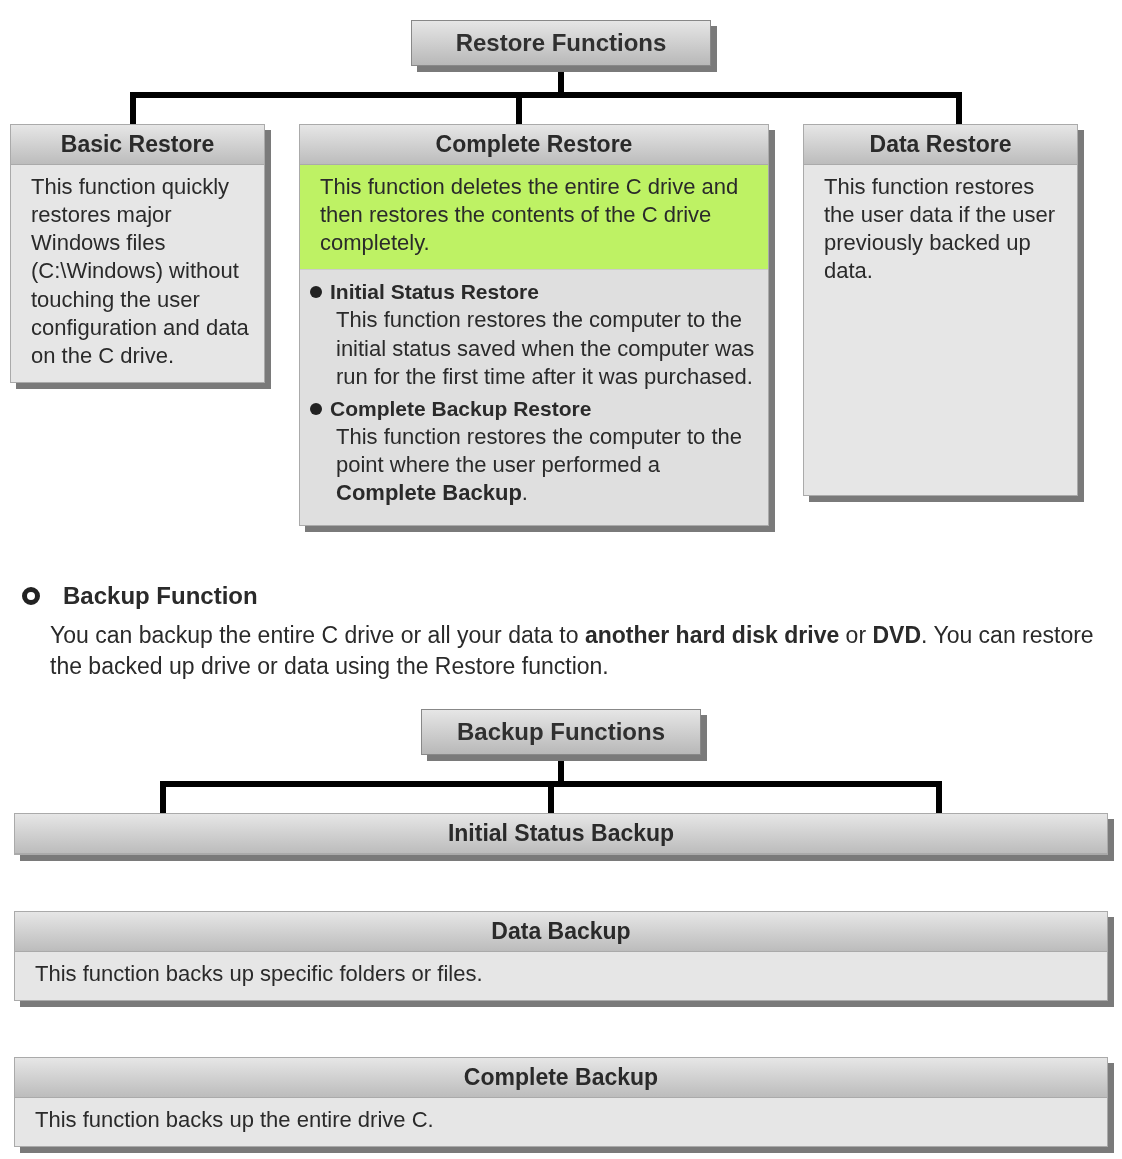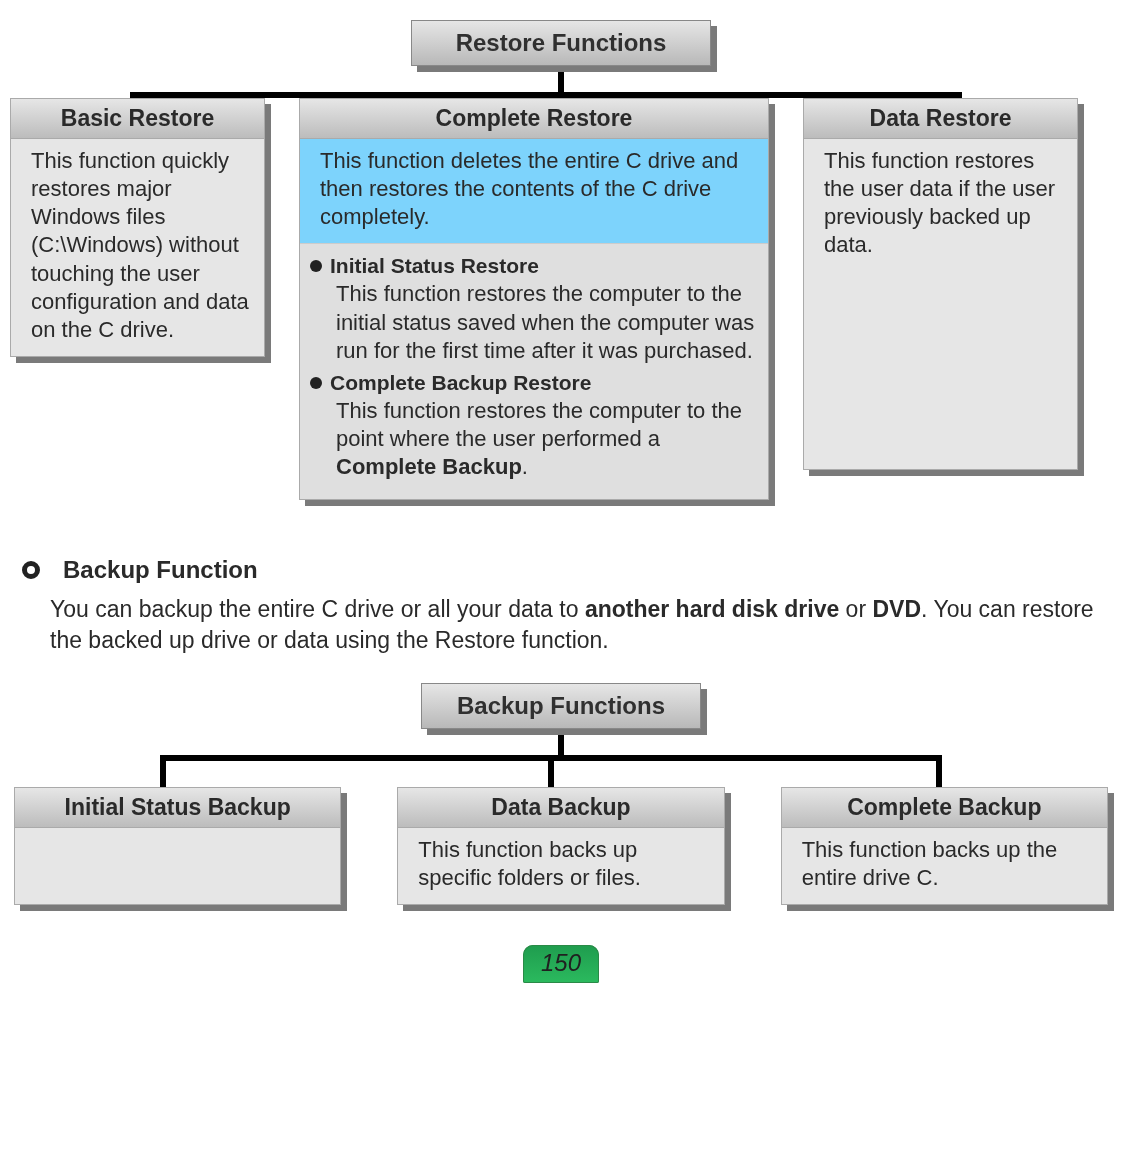--- a/index.html
+++ b/index.html
@@ -43,41 +43,41 @@
       position: relative;
       margin: 0 20px;
     }
     .vstub {
       position: absolute;
       width: 6px;
       height: 26px;
       background: #000;
       top: 6px;
     }
-    .row { display: flex; gap: 34px; }
+    .row { display: flex; gap: 34px; margin-top: 26px; }
     .col { position: relative; }
     .card {
       border: 1px solid #aaa;
       box-shadow: 6px 6px 0 #7a7a7a;
       background: #e6e6e6;
     }
     .card-title {
       background: linear-gradient(#e6e6e6, #bcbcbc);
       border-bottom: 1px solid #aaa;
       font-weight: bold;
       font-size: 23px;
       text-align: center;
       padding: 6px 10px;
     }
     .card-body {
       font-size: 22px;
       padding: 8px 12px 12px 20px;
       line-height: 1.28;
     }
-    .card-body.light { background: #7dd3fc; }
+    .card-body.light { background: #bef264; }
     .sub-list {
       background: #dfdfdf;
       padding: 10px 10px 12px 10px;
       border-top: 1px solid #ccc;
     }
     .bullet-line { display: flex; align-items: flex-start; gap: 8px; }
     .bullet-dot {
       width: 12px; height: 12px;
       border-radius: 50%;
       background: #222;
@@ -98,21 +98,21 @@
       width: 18px; height: 18px; border-radius: 50%;
       border: 5px solid #222;
       background: #fff;
       flex-shrink: 0;
     }
     .section-para {
       font-size: 23px;
       line-height: 1.32;
       margin: 0 18px 28px 40px;
     }
-    .backup-row { display: flex; gap: 56px; margin-top: 26px; padding: 0 4px; }
+    .backup-row { display: flex; gap: 56px; margin-top: 26px; padding: 0 4px; flex-direction: column; }
     .backup-row .card { flex: 1; }
     .pagenum-wrap { text-align: center; margin-top: 40px; }
     .pagenum {
       display: inline-block;
       background: linear-gradient(#1f9c4e, #2bba5e);
       color: #202020;
       font-size: 24px;
       padding: 4px 18px 6px 18px;
       border-radius: 10px 10px 2px 2px;
       box-shadow: 0 0 0 1px #2a8a47 inset;

